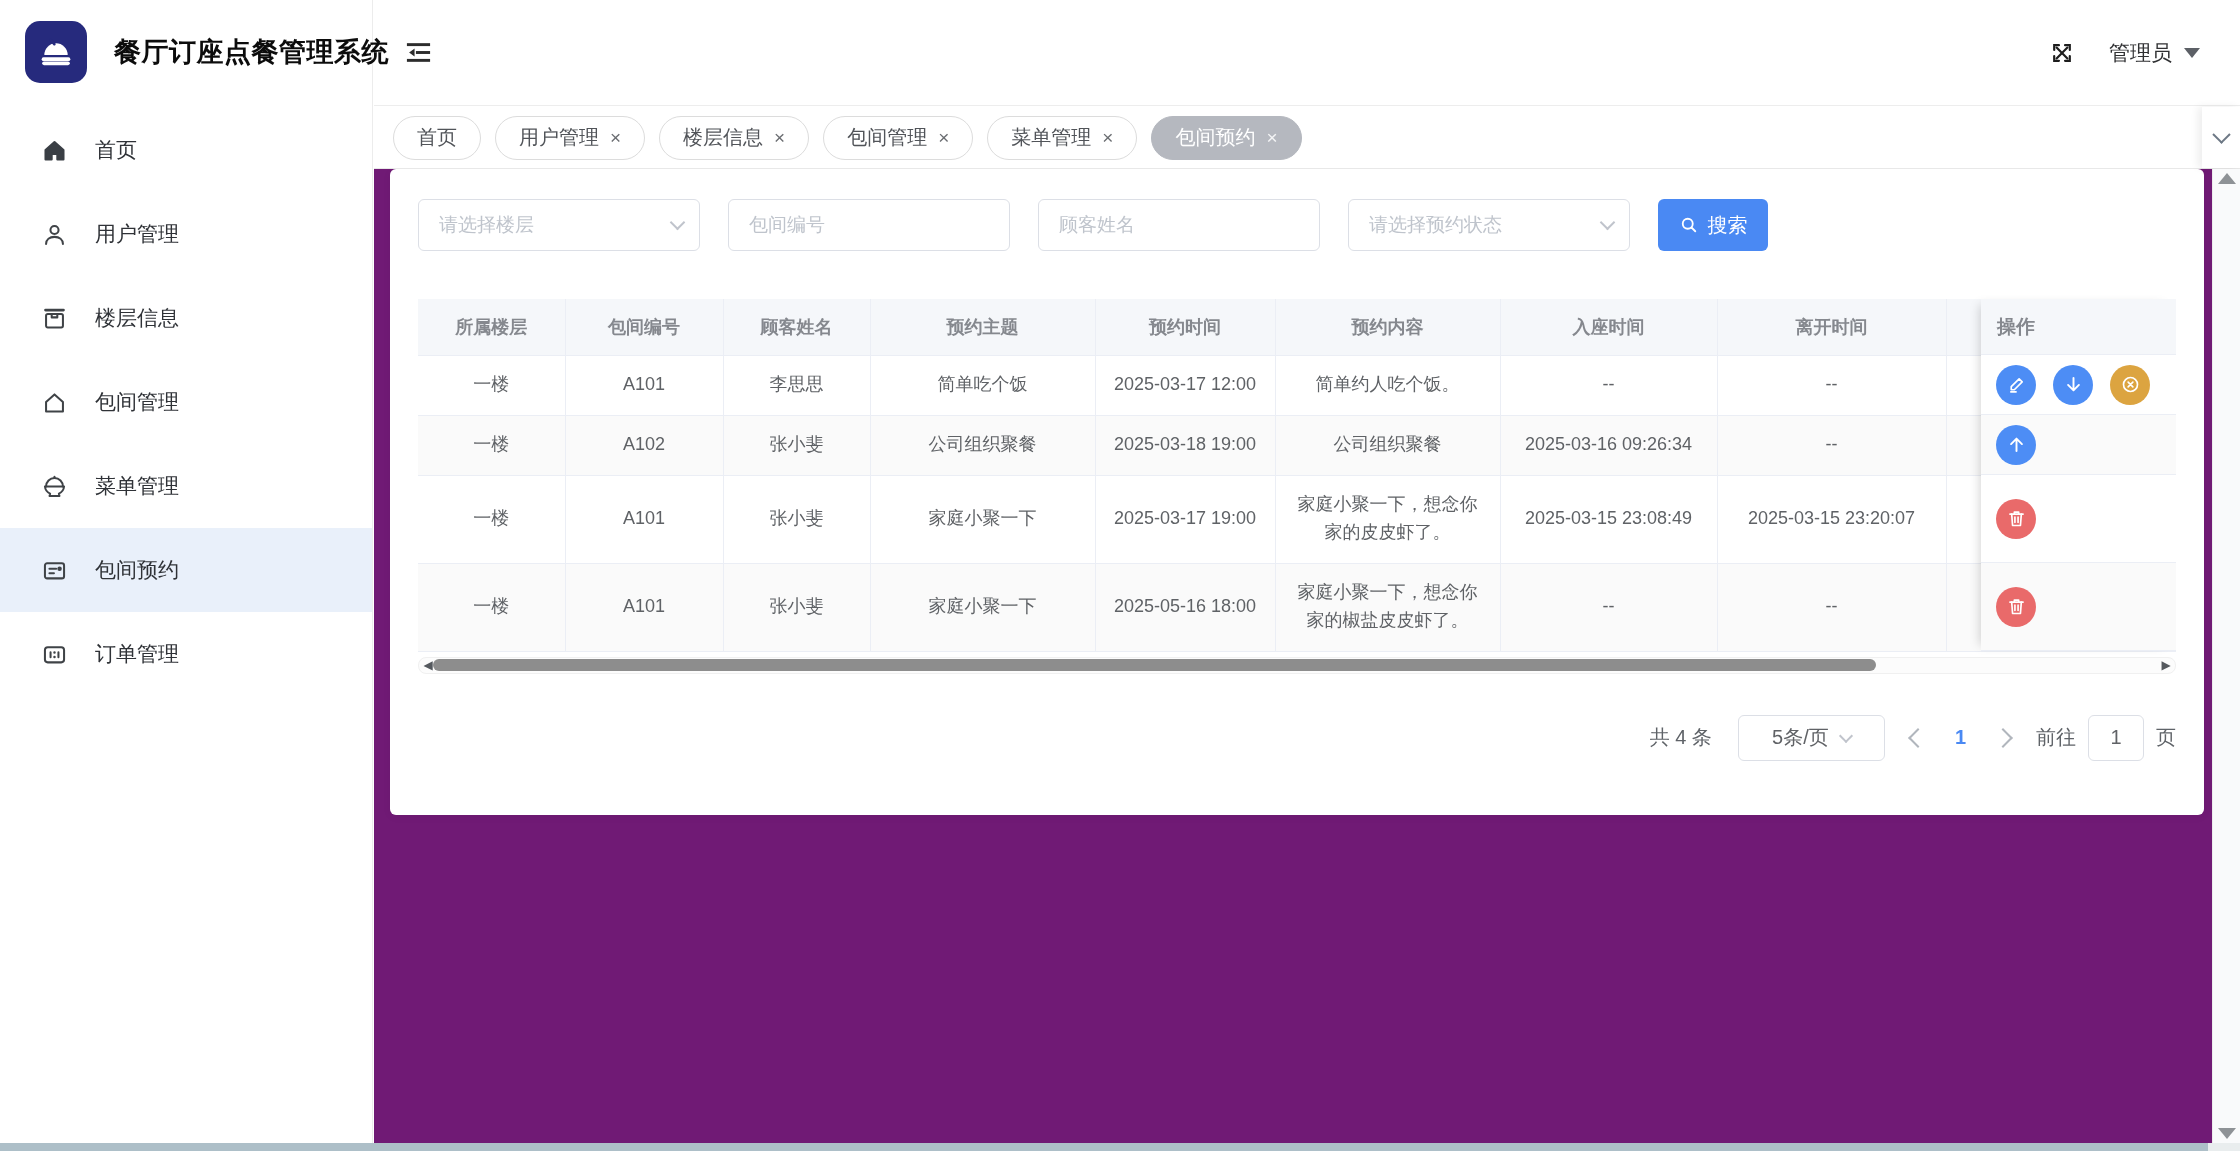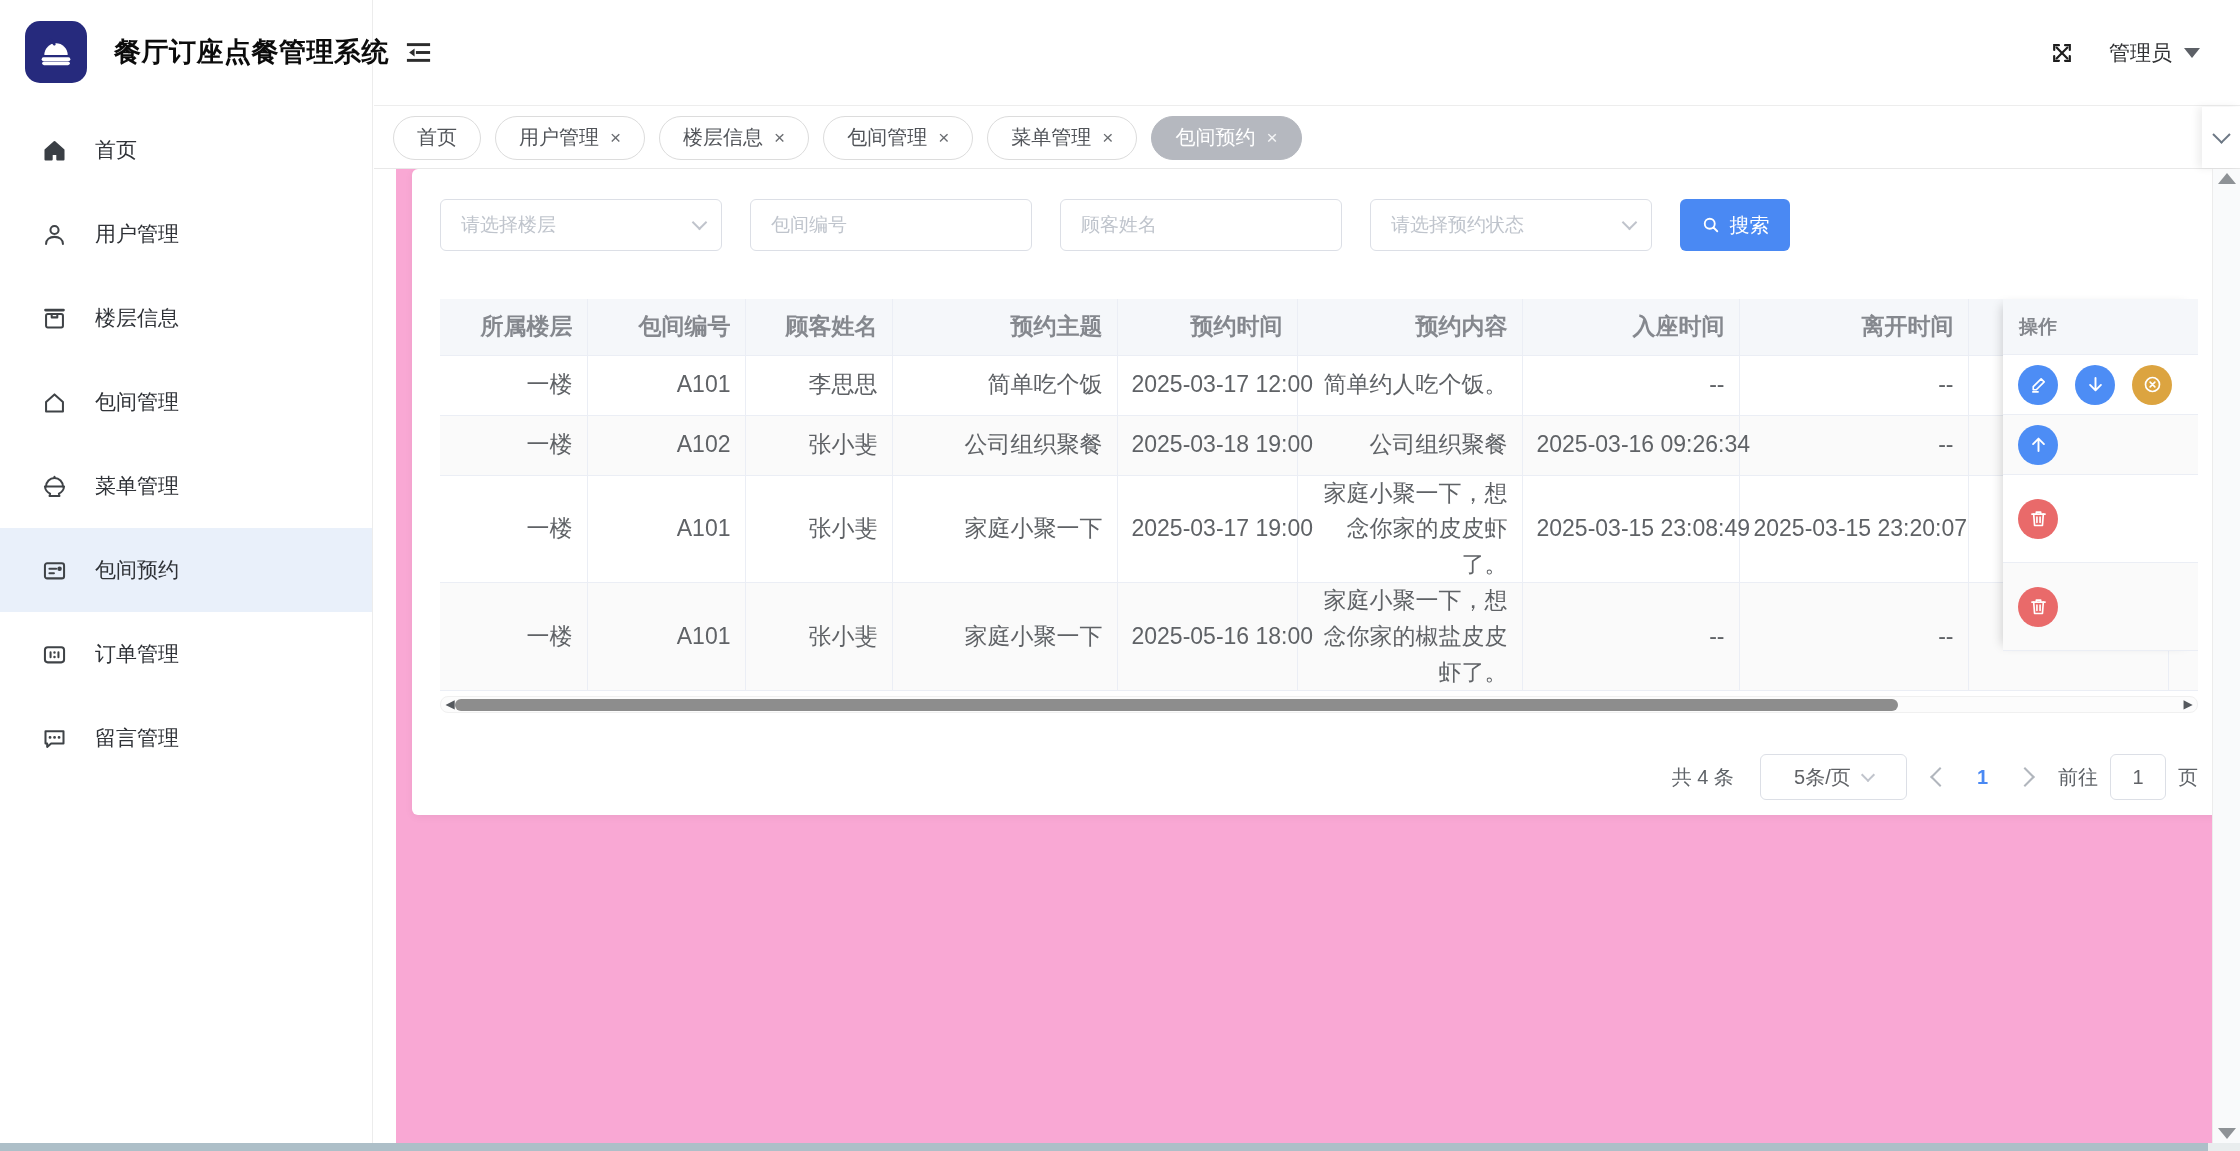--- a/index.html
+++ b/index.html
@@ -28,37 +28,37 @@
 
   
   .tabbar { position:absolute; left:374px; top:107px; width:1866px; height:62px; background:#fff; border-bottom:1px solid #e8e8e8; display:flex; align-items:center; padding-left:19px; gap:14px; z-index:4; }
   .tab { height:44px; padding:0 23px; border:1px solid #dcdcdc; border-radius:22px; display:flex; align-items:center; gap:11px; font-size:20px; color:#515459; background:#fff; cursor:pointer; white-space:nowrap; }
   .tab.active { background:#b5b8bf; border-color:#b5b8bf; color:#fff; }
   .tab-close { font-size:19px; line-height:1; opacity:.85; cursor:pointer; }
   .tab-overflow { position:absolute; right:0; top:0; width:38px; height:61px; background:#fff; display:flex; align-items:center; justify-content:center; box-shadow:-4px 0 8px rgba(0,0,0,.07); cursor:pointer; }
   .chev { width:13px; height:13px; border-right:2px solid #6d7885; border-bottom:2px solid #6d7885; transform:rotate(45deg) translate(-2px,-2px); }
 
   
-  .content { position:absolute; left:396px; top:169px; width:1838px; height:974px; background:#f9a8d4; }
+  .content { position:absolute; left:374px; top:169px; width:1838px; height:974px; background:#701a75; }
   .card { position:absolute; left:16px; top:0; width:1814px; height:646px; background:#fff; border-radius:6px; box-shadow:0 2px 8px rgba(0,0,0,.05); padding:30px 28px 0 28px; }
 
   
   .filters { display:flex; gap:28px; align-items:center; }
   .f-box { width:282px; height:52px; border:1px solid #dcdfe6; border-radius:6px; background:#fff; display:flex; align-items:center; padding:0 16px 0 20px; }
   .f-box .ph { color:#bfc4cc; font-size:19px; flex:1; }
   .f-box input { border:none; outline:none; width:100%; font-size:19px; color:#303133; }
   .f-box input::placeholder { color:#bfc4cc; }
   .sel-chev { width:11px; height:11px; border-right:2px solid #c0c4cc; border-bottom:2px solid #c0c4cc; transform:rotate(45deg); margin-top:-5px; }
   .search-btn { height:52px; width:110px; margin-left:0; background:#4a89f3; border:none; border-radius:6px; color:#fff; font-size:20px; display:flex; align-items:center; justify-content:center; gap:9px; cursor:pointer; }
 
   
   .table-wrap { position:relative; margin-top:48px; width:1758px; }
   .table-clip { width:1758px; overflow:hidden; }
   table { border-collapse:collapse; table-layout:fixed; width:1923px; }
-  th,td { border-right:1px solid #ebeef5; border-bottom:1px solid #ebeef5; text-align:right; padding:0 14px; font-size:23px; vertical-align:middle; }
+  th,td { border-right:1px solid #ebeef5; border-bottom:1px solid #ebeef5; text-align:center; padding:0 14px; font-size:18px; vertical-align:middle; }
   thead th { background:#f5f7fa; color:#85888e; font-weight:bold; height:56px; white-space:nowrap; }
   tbody td { color:#5f6266; line-height:1.55; }
   tbody tr:nth-child(1) td, tbody tr:nth-child(2) td { height:60px; }
   tbody tr:nth-child(3) td, tbody tr:nth-child(4) td { height:88px; }
   tbody tr:nth-child(even) td { background:#fafafa; }
   td.nowrap { white-space:nowrap; }
   .status-badge { display:inline-flex; align-items:center; height:30px; padding:0 10px; border:1px solid; border-radius:6px; }
   .status-badge .glyph { width:3px; height:16px; background:currentColor; border-radius:1px; }
 
   
@@ -169,29 +169,20 @@
       </div>
       <div class="menu-item">
         <span class="mi-icon">
           <svg fill="none" stroke="#3f4347" stroke-width="1.8" stroke-linecap="round" stroke-linejoin="round" viewBox="0 0 24 24">
             <rect x="3.5" y="5.5" width="17" height="13.5" rx="2.5"></rect>
             <path d="M8.5 10v4.5M15.5 10v4.5"></path>
             <path d="M12 10.2v.1M12 14.2v.1" stroke-width="2.2"></path>
           </svg>
         </span>
         <span class="mi-label">订单管理</span>
-      </div>
-      <div class="menu-item">
-        <span class="mi-icon">
-          <svg fill="none" stroke="#3f4347" stroke-width="1.8" stroke-linecap="round" stroke-linejoin="round" viewBox="0 0 24 24">
-            <path d="M4 5.5h16v11H9l-3.5 3v-3H4z"></path>
-            <path d="M8 11h.1M12 11h.1M16 11h.1" stroke-width="2.4"></path>
-          </svg>
-        </span>
-        <span class="mi-label">留言管理</span>
       </div>
     </nav>
 </aside>
 
 <header class="header">
   <span class="fold-btn">
     <svg width="27" height="27" viewBox="0 0 24 24" fill="none" stroke="#2c2c2c" stroke-width="2.6" stroke-linecap="square">
       <path d="M3 5h18"></path>
         <path d="M11 12h10"></path>
         <path d="M3 19h18"></path>

